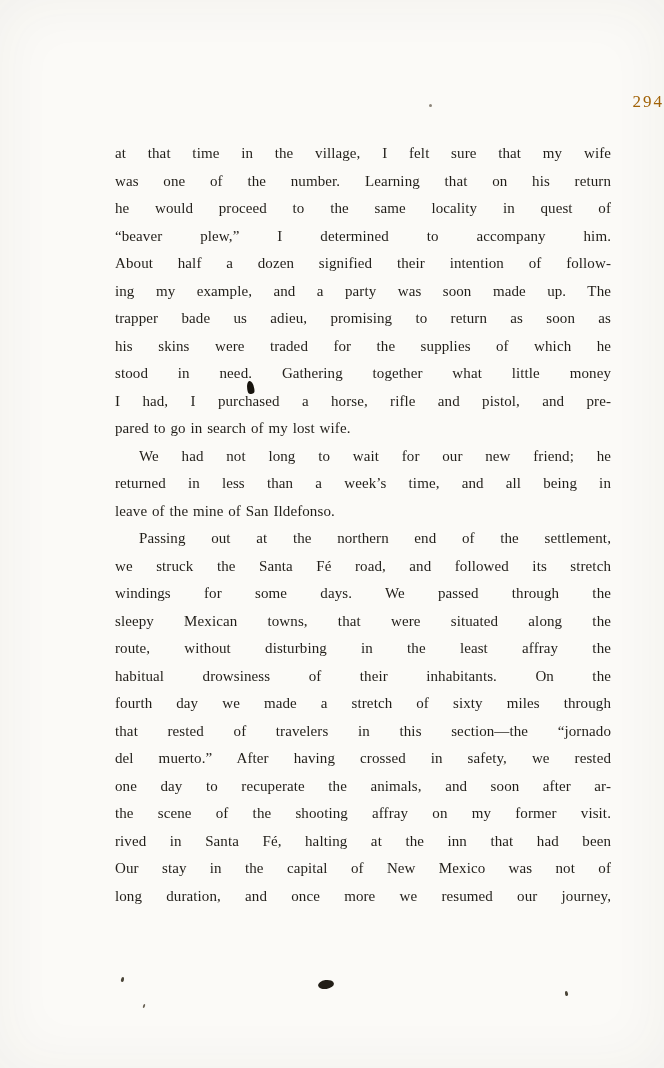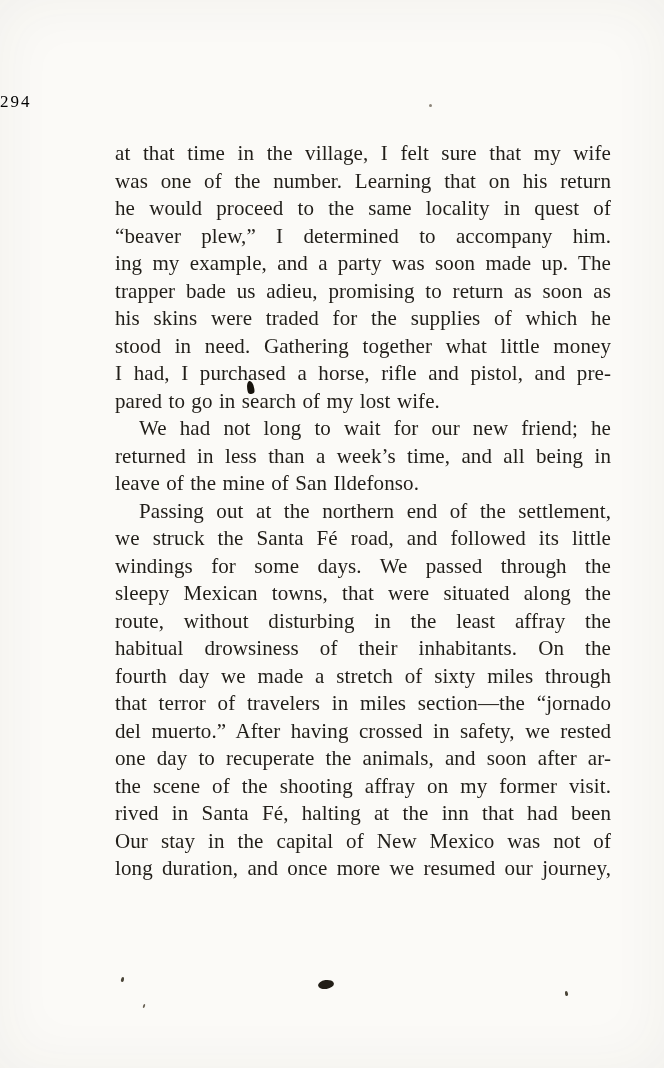--- a/index.html
+++ b/index.html
@@ -16,31 +16,31 @@
     box-shadow: inset 0 0 60px rgba(60,50,30,0.05);
     font-family: "Liberation Serif", "DejaVu Serif", serif;
     color: #211e19;
     overflow: hidden;
   }
   .page-number {
     position: absolute;
     top: 92px;
     left: 0;
     width: 100%;
-    text-align: left;
+    text-align: right;
     font-size: 17px;
     letter-spacing: 2px;
-    color: #000000;
+    color: #a16207;
   }
   .text-block {
     position: absolute;
     left: 115px;
     top: 140px;
     width: 496px;
-    font-size: 21px;
+    font-size: 15px;
     line-height: 27.5px;
     letter-spacing: 0.1px;
     word-spacing: 1px;
   }
   .line {
     text-align: justify;
     text-align-last: justify;
   }
   .line.final {
     text-align-last: left;
@@ -111,37 +111,38 @@
 
 <div class="page">
 
   <div class="page-number">294</div>
 
   <div class="text-block">
       <div class="line">at that time in the village, I felt sure that my wife</div>
       <div class="line">was one of the number.  Learning that on his return</div>
       <div class="line">he would proceed to the same locality in quest of</div>
       <div class="line">“beaver plew,” I determined to accompany him.</div>
+      <div class="line">About half a dozen signified their intention of follow-</div>
       <div class="line">ing my example, and a party was soon made up.  The</div>
       <div class="line">trapper bade us adieu, promising to return as soon as</div>
       <div class="line">his skins were traded for the supplies of which he</div>
       <div class="line">stood in need.  Gathering together what little money</div>
       <div class="line">I had, I purchased a horse, rifle and pistol, and pre-</div>
       <div class="line final">pared to go in search of my lost wife.</div>
       <div class="line indent">We had not long to wait for our new friend; he</div>
       <div class="line">returned in less than a week’s time, and all being in</div>
       <div class="line final">leave of the mine of San Ildefonso.</div>
       <div class="line indent">Passing out at the northern end of the settlement,</div>
-      <div class="line">we struck the Santa Fé road, and followed its little</div>
+      <div class="line">we struck the Santa Fé road, and followed its stretch</div>
       <div class="line">windings for some days.  We passed through the</div>
       <div class="line">sleepy Mexican towns, that were situated along the</div>
       <div class="line">route, without disturbing in the least affray the</div>
       <div class="line">habitual drowsiness of their inhabitants.  On the</div>
       <div class="line">fourth day we made a stretch of sixty miles through</div>
-      <div class="line">that terror of travelers in miles section—the “jornado</div>
+      <div class="line">that rested of travelers in this section—the “jornado</div>
       <div class="line">del muerto.”  After having crossed in safety, we rested</div>
       <div class="line">one day to recuperate the animals, and soon after ar-</div>
       <div class="line">the scene of the shooting affray on my former visit.</div>
       <div class="line">rived in Santa Fé, halting at the inn that had been</div>
       <div class="line">Our stay in the capital of New Mexico was not of</div>
       <div class="line">long duration, and once more we resumed our journey,</div>
     </div>
 
   <div class="mark blot-horse"></div>
   <div class="mark blot-bottom"></div>

